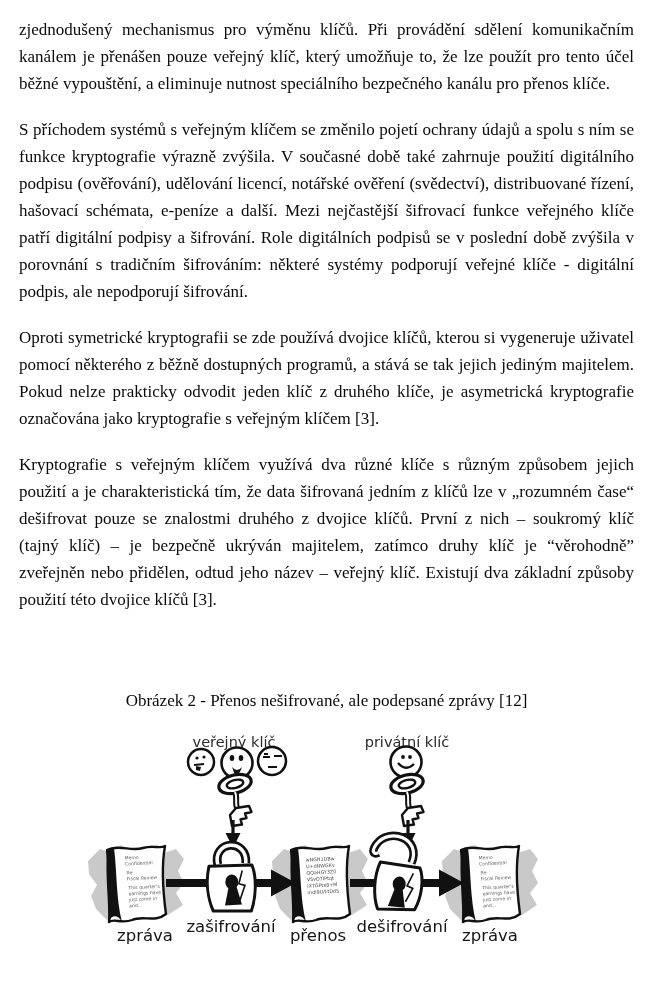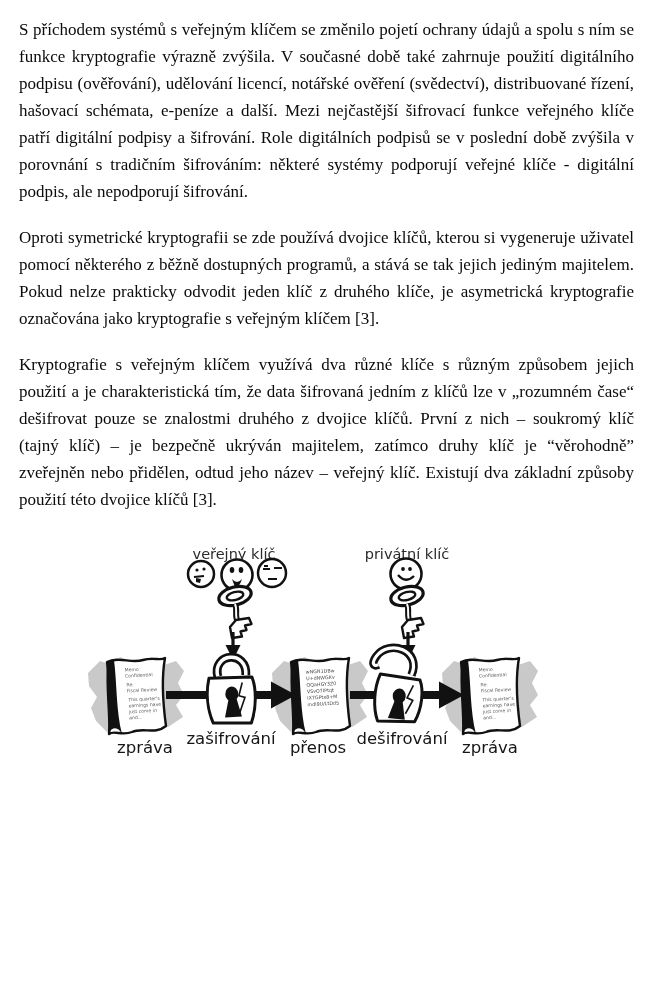--- a/index.html
+++ b/index.html
@@ -28,24 +28,26 @@
     fill: #161616; text-anchor: middle;
   }
   .tinytext { font-family: "DejaVu Sans", sans-serif; font-size: 4.6px; fill: #606060; }
   .ciphertext { font-family: "DejaVu Sans", sans-serif; font-size: 4.8px; fill: #4a4a4a; }
 </style>
 </head>
 <body>
 
 <div class="page">
 
+  <p class="body-text">zjednodušený mechanismus pro výměnu klíčů. Při provádění sdělení komunikačním kanálem je přenášen pouze veřejný klíč, který umožňuje to, že lze použít pro tento účel běžné vypouštění, a eliminuje nutnost speciálního bezpečného kanálu pro přenos klíče.</p>
   <p class="body-text">S příchodem systémů s veřejným klíčem se změnilo pojetí ochrany údajů a spolu s ním se funkce kryptografie výrazně zvýšila. V současné době také zahrnuje použití digitálního podpisu (ověřování), udělování licencí, notářské ověření (svědectví), distribuované řízení, hašovací schémata, e-peníze a další. Mezi nejčastější šifrovací funkce veřejného klíče patří digitální podpisy a šifrování. Role digitálních podpisů se v poslední době zvýšila v porovnání s tradičním šifrováním: některé systémy podporují veřejné klíče - digitální podpis, ale nepodporují šifrování.</p>
   <p class="body-text">Oproti symetrické kryptografii se zde používá dvojice klíčů, kterou si vygeneruje uživatel pomocí některého z běžně dostupných programů, a stává se tak jejich jediným majitelem. Pokud nelze prakticky odvodit jeden klíč z druhého klíče, je asymetrická kryptografie označována jako kryptografie s veřejným klíčem [3].</p>
   <p class="body-text">Kryptografie s veřejným klíčem využívá dva různé klíče s různým způsobem jejich použití a je charakteristická tím, že data šifrovaná jedním z klíčů lze v „rozumném čase“ dešifrovat pouze se znalostmi druhého z dvojice klíčů. První z nich – soukromý klíč (tajný klíč) – je bezpečně ukrýván majitelem, zatímco druhy klíč je “věrohodně” zveřejněn nebo přidělen, odtud jeho název – veřejný klíč. Existují dva základní způsoby použití této dvojice klíčů [3].</p>
 
+  <div class="figure-caption">Obrázek 2 - Přenos nešifrované, ale podepsané zprávy [12]</div>
 
   <div class="figure-wrap">
     <svg width="615" height="255" viewBox="19 0 615 255" xmlns="http://www.w3.org/2000/svg">
       <defs>
         <g id="keyShape">
           <ellipse rx="16.5" ry="9" transform="rotate(-14)" fill="#fff" stroke="#111" stroke-width="3.2"></ellipse>
           <ellipse rx="8.5" ry="4" transform="rotate(-14)" fill="#fff" stroke="#111" stroke-width="2.4"></ellipse>
           <path d="M 0,8 C 3,14 -1,20 3,26" fill="none" stroke="#111" stroke-width="6"></path>
           <path d="M 0,8 C 3,14 -1,20 3,26" fill="none" stroke="#fff" stroke-width="2"></path>
           <path d="M 1,24 L 14,22 L 16.5,28 L 10,29.5 L 11.5,34 L 5.5,35.5 L 7,40.5 L -3,42 L -5,31 Z" fill="#fff" stroke="#111" stroke-width="2.4" stroke-linejoin="round"></path>

